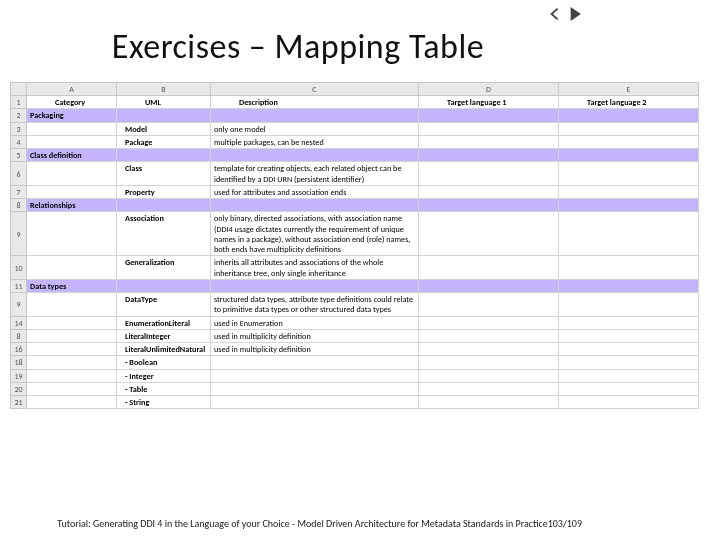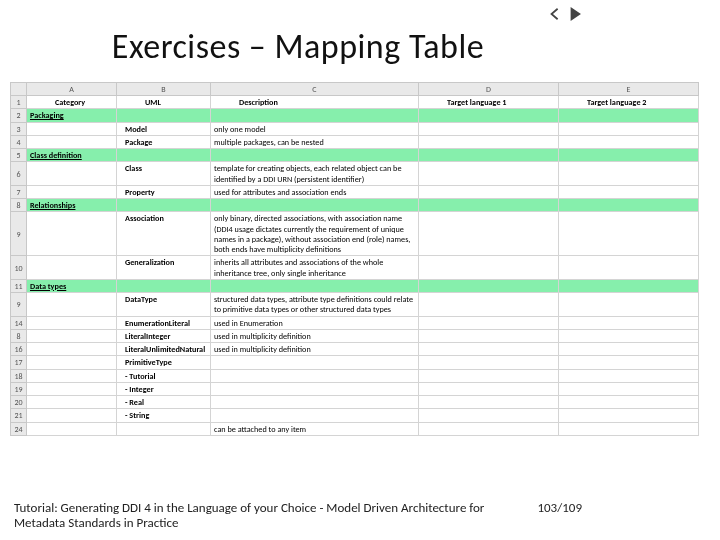--- a/index.html
+++ b/index.html
@@ -13,24 +13,24 @@
   col.rowhdr { width: 16px; }
   col.cA { width: 90px; }
   col.cB { width: 94px; }
   col.cC { width: 208px; }
   col.cD { width: 140px; }
   col.cE { width: 140px; }
   th.colhdr, th.rowhdr { background: #e9e9e9; border: 1px solid #c8c8c8; color: #555; font-weight: 400; font-size: 8px; text-align: center; padding: 0 2px; height: 13px; }
   th.rowhdr { width: 16px; }
   td { border: 1px solid #d4d4d4; padding: 1px 3px; vertical-align: top; line-height: 1.25; height: 13px; background: #fff; }
   tr.hdrrow td { font-weight: 700; background: #fff; padding-left: 28px; }
-  tr.catrow td { background: #86efac; text-decoration: underline; }
+  tr.catrow td { background: #c4b5fd; }
   tr.catrow td:first-of-type { font-weight: 700; }
   td.uml { font-weight: 700; padding-left: 8px; }
-  .footer { position: absolute; bottom: 10px; left: 14px; right: 14px; display: flex; justify-content: flex-end; font-size: 13px; color: #222; }
+  .footer { position: absolute; bottom: 10px; left: 14px; right: 14px; display: flex; justify-content: flex-end; font-size: 10px; color: #222; }
 </style>
 </head>
 <body>
 <div class="slide">
 
 <div class="nav-icons">
   <span><svg viewBox="0 0 16 16">
           <path d="M11 2 L4 8 L11 14"></path>
         </svg></span>
   <span><svg viewBox="0 0 16 16">
@@ -175,64 +175,48 @@
           </tr>
           <tr>
             <th class="rowhdr">16</th>
             <td></td>
             <td class="uml">LiteralUnlimitedNatural</td>
             <td>used in multiplicity definition</td>
             <td></td>
             <td></td>
           </tr>
           <tr>
-            <th class="rowhdr">17</th>
-            <td></td>
-            <td class="uml">PrimitiveType</td>
-            <td></td>
-            <td></td>
-            <td></td>
-          </tr>
-          <tr>
             <th class="rowhdr">18</th>
             <td></td>
-            <td class="uml">- Tutorial</td>
+            <td class="uml">- Boolean</td>
             <td></td>
             <td></td>
             <td></td>
           </tr>
           <tr>
             <th class="rowhdr">19</th>
             <td></td>
             <td class="uml">- Integer</td>
             <td></td>
             <td></td>
             <td></td>
           </tr>
           <tr>
             <th class="rowhdr">20</th>
             <td></td>
-            <td class="uml">- Real</td>
+            <td class="uml">- Table</td>
             <td></td>
             <td></td>
             <td></td>
           </tr>
           <tr>
             <th class="rowhdr">21</th>
             <td></td>
             <td class="uml">- String</td>
             <td></td>
-            <td></td>
-            <td></td>
-          </tr>
-          <tr>
-            <th class="rowhdr">24</th>
-            <td></td>
-            <td class="uml"></td>
-            <td>can be attached to any item</td>
             <td></td>
             <td></td>
           </tr>
         </tbody>
   </table>
 </div>
 
 <div class="footer">
   <span>Tutorial: Generating DDI 4 in the Language of your Choice - Model Driven Architecture for Metadata Standards in Practice</span>
   <span>103/109</span>

